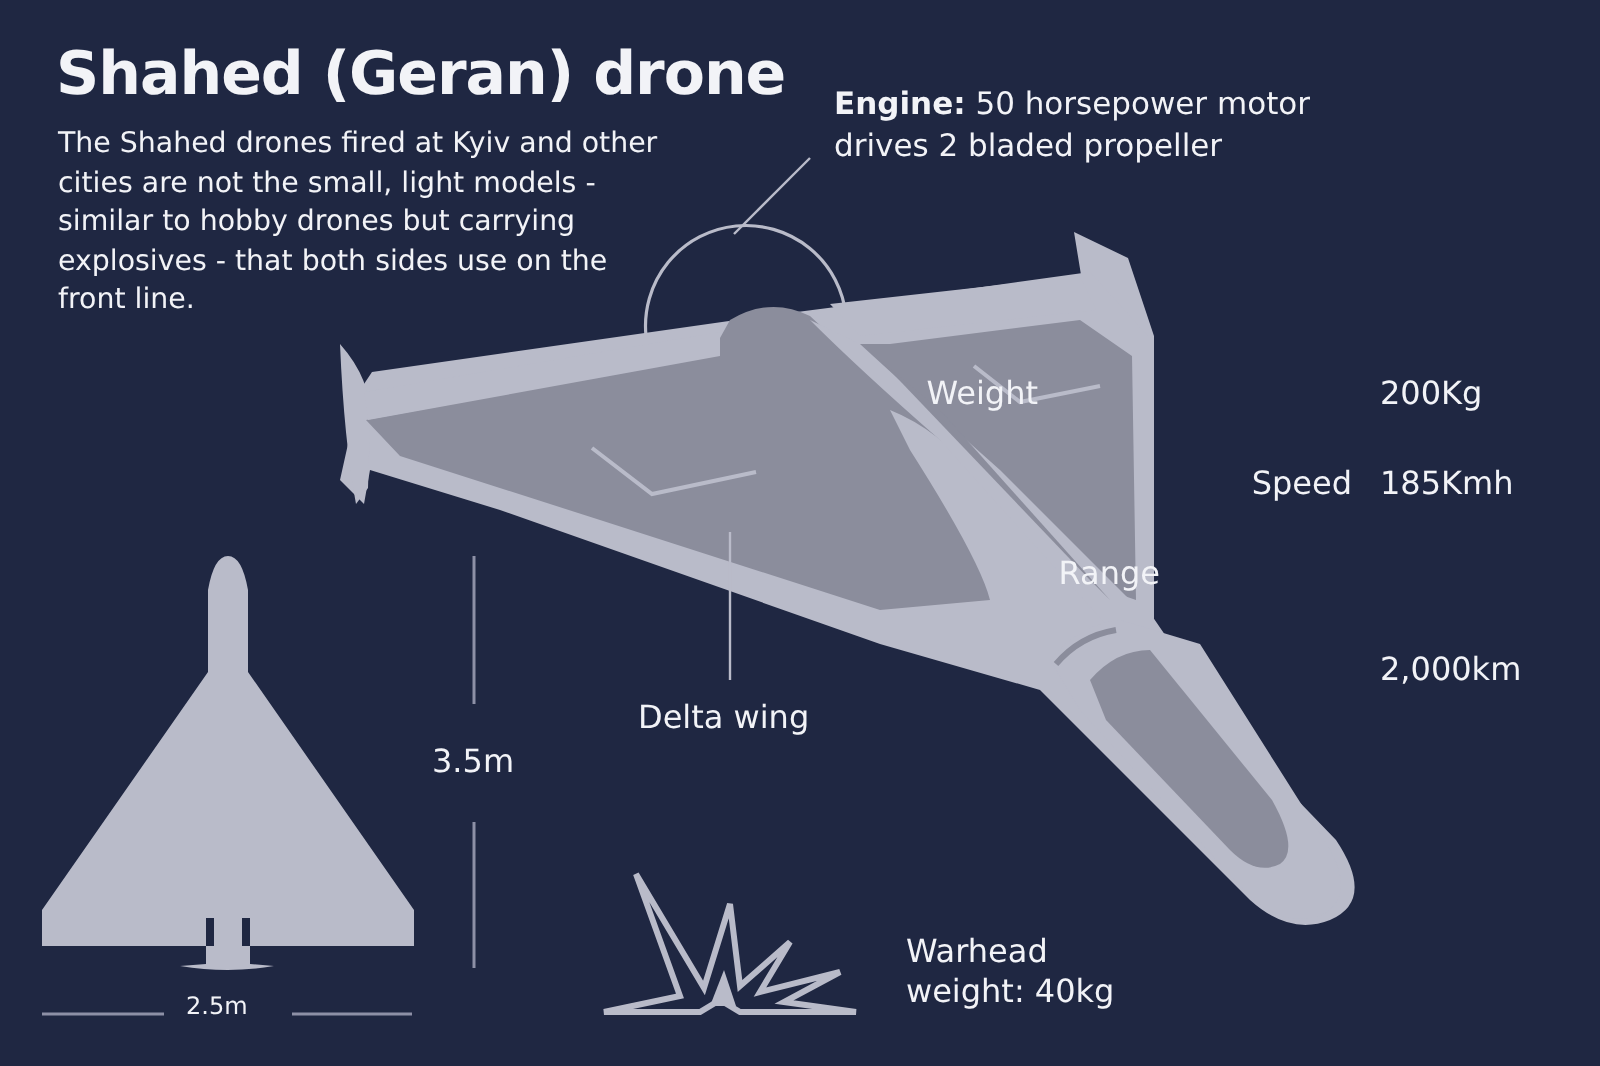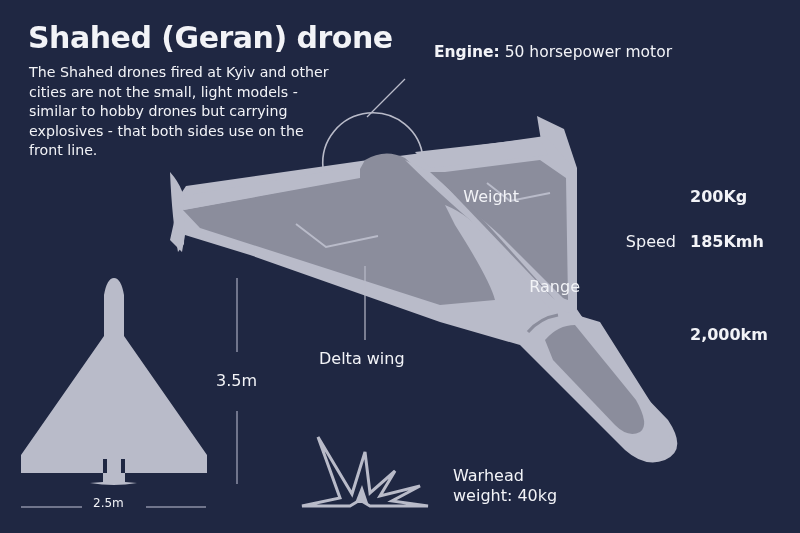--- a/index.html
+++ b/index.html
@@ -1,24 +1,24 @@
 <!DOCTYPE html>
 <html><head>
 <meta charset="utf-8">
 <style>
   html,body{margin:0;padding:0;}
   body{width:800px;height:533px;background:#1f2742;overflow:hidden;position:relative;font-family:"DejaVu Sans","Liberation Sans",sans-serif;color:#f2f3f7;}
   .abs{position:absolute;}
   #title{left:28px;top:20px;font-size:30px;font-weight:bold;letter-spacing:-0.5px;white-space:nowrap;}
   #intro{left:29px;top:63px;width:300px;font-size:14.2px;line-height:19.5px;}
-  #engine{left:434px;top:42px;font-size:15.5px;line-height:21px;white-space:nowrap;}
+  #engine{left:417px;top:42px;font-size:15.5px;line-height:21px;white-space:nowrap;}
   #engine b{font-weight:bold;}
   .spec{position:absolute;font-size:16px;white-space:nowrap;}
   .spec .lbl{position:absolute;right:0;text-align:right;}
-  .spec .val{position:absolute;left:0;font-weight:bold;}
+  .spec .val{position:absolute;left:0;font-weight:normal;}
   #delta{left:319px;top:349px;font-size:16px;line-height:20px;white-space:nowrap;}
   #warhead{left:453px;top:466px;font-size:16px;line-height:20px;white-space:nowrap;}
   #dimH{left:216px;top:371px;font-size:16px;}
   #dimW{left:93px;top:496px;font-size:12px;}
   svg{position:absolute;left:0;top:0;}
 </style>
 </head>
 <body>
 
 <svg width="800" height="533" viewBox="0 0 800 533">
@@ -73,20 +73,21 @@
     <path d="M302,506 L340,498 L318,437 L352,494 L365,452 L370,493 L395,471 L380,496 L420,486 L392,501 L428,506 L370,506 L360,500 L350,506 Z" fill="none" stroke="#b9bbc9" stroke-width="3" stroke-linejoin="miter"></path>
     <path d="M355,503 L362,485 L368,503 Z" fill="#b9bbc9"></path>
   </g>
 </svg>
 
 <div id="title" class="abs">Shahed (Geran) drone</div>
 <div id="intro" class="abs">The Shahed drones fired at Kyiv and other cities are not the small, light models - similar to hobby drones but carrying explosives - that both sides use on the front line.</div>
 
 <div id="engine" class="abs">
   <b>Engine:</b><span> 50 horsepower motor</span><br>
+  <span>drives 2 bladed propeller</span>
 </div>
 
 <div class="spec" style="left:0;top:187px;width:643px;height:22px;">
   <span class="lbl" style="right:124px;">Weight</span>
   <span class="val" style="left:690px;">200Kg</span>
 </div>
 <div class="spec" style="left:0;top:232px;width:800px;height:22px;">
   <span class="lbl" style="right:124px;margin-left:12px;">Speed</span>
   <span class="val" style="left:690px;">185Kmh</span>
 </div>

